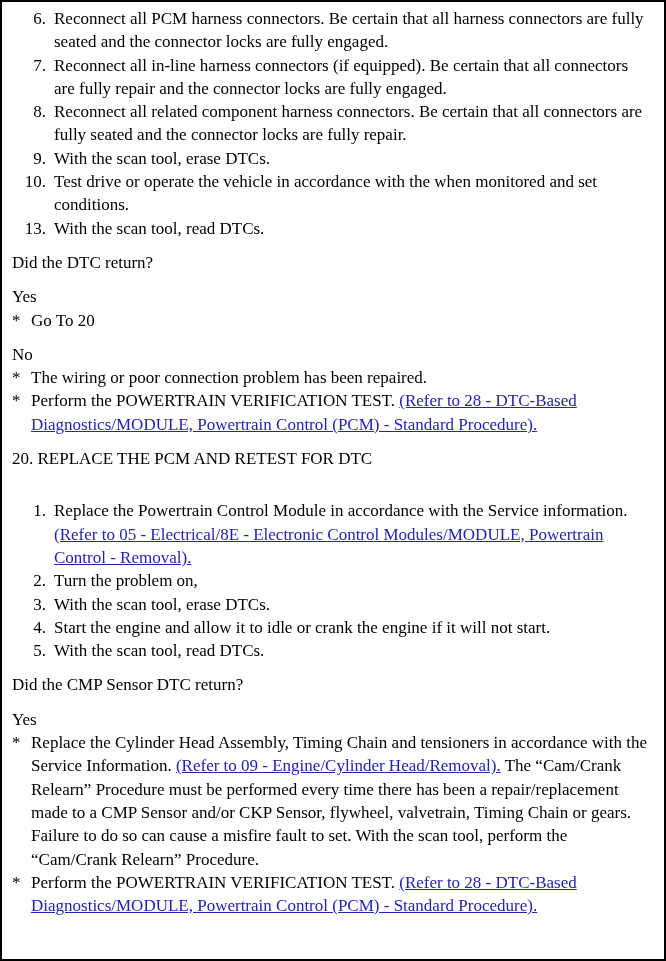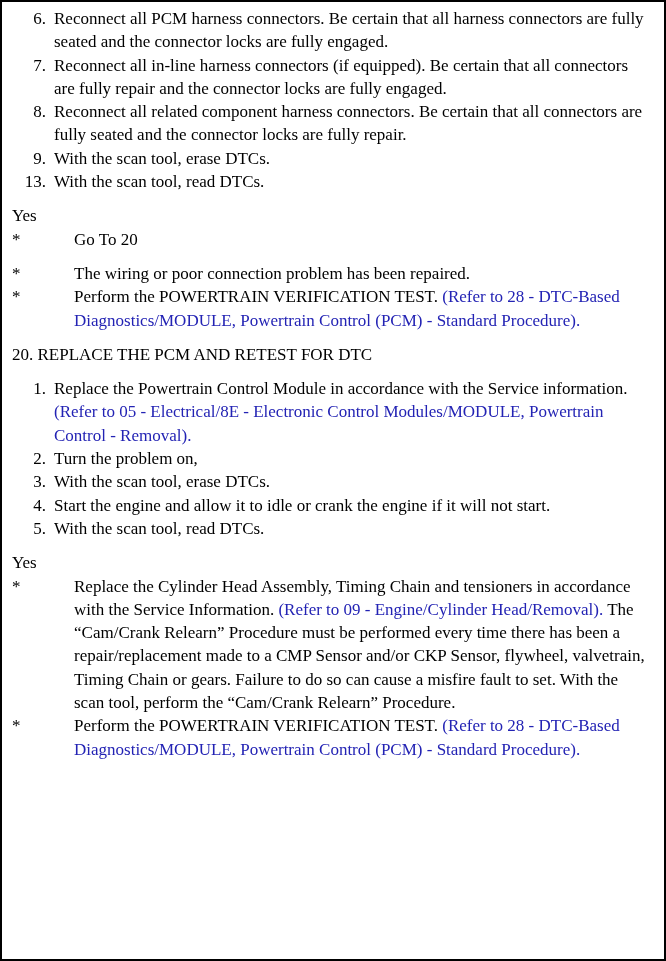--- a/index.html
+++ b/index.html
@@ -9,23 +9,23 @@
     padding:5px 16px 4px 10px;
     font-family:"Liberation Serif","DejaVu Serif",serif;
     font-size:17px;line-height:23.3px;color:#000;
   }
   .block{margin:0 0 11px 0;}
   .oli{display:flex;}
   .oli .num{flex:none;width:34px;text-align:right;}
   .oli .txt{flex:1;padding-left:8px;}
   .bli{display:flex;}
   .bli .mk{flex:none;width:19px;}
-  .bli .tx{flex:1;margin-left:43px;}
-  .lnk{color:var(--link,#2323B4);cursor:pointer;}
-  .heading{margin:0 0 11px 0;}
+  .bli .tx{flex:1;}
+  .lnk{color:var(--link,#2323B4);cursor:pointer;text-decoration:underline;}
+  .heading{margin:0 0 29px 0;}
   .q{margin:0 0 11px 0;}
 </style>
 </head>
 <body>
 
 <div class="page">
 
   <div class="block">
     <div class="oli">
       <span class="num">6.</span>
@@ -37,35 +37,41 @@
     </div>
     <div class="oli">
       <span class="num">8.</span>
       <span class="txt">Reconnect all related component harness connectors. Be certain that all connectors are fully seated and the connector locks are fully repair.</span>
     </div>
     <div class="oli">
       <span class="num">9.</span>
       <span class="txt">With the scan tool, erase DTCs.</span>
     </div>
     <div class="oli">
+      <span class="num">10.</span>
+      <span class="txt">Test drive or operate the vehicle in accordance with the when monitored and set conditions.</span>
+    </div>
+    <div class="oli">
       <span class="num">13.</span>
       <span class="txt">With the scan tool, read DTCs.</span>
     </div>
   </div>
 
+  <div class="q">Did the DTC return?</div>
 
   <div class="block">
     <div>Yes</div>
     <div class="bli">
       <span class="mk">*</span>
       <span class="tx">Go To 20</span>
     </div>
   </div>
 
   <div class="block">
+    <div>No</div>
     <div class="bli">
       <span class="mk">*</span>
       <span class="tx">The wiring or poor connection problem has been repaired.</span>
     </div>
     <div class="bli">
       <span class="mk">*</span>
       <span class="tx"><span>Perform the POWERTRAIN VERIFICATION TEST. </span><span class="lnk">(Refer to 28 - DTC-Based Diagnostics/MODULE, Powertrain Control (PCM) - Standard Procedure).</span></span>
     </div>
   </div>
 
@@ -87,20 +93,21 @@
     <div class="oli">
       <span class="num">4.</span>
       <span class="txt">Start the engine and allow it to idle or crank the engine if it will not start.</span>
     </div>
     <div class="oli">
       <span class="num">5.</span>
       <span class="txt">With the scan tool, read DTCs.</span>
     </div>
   </div>
 
+  <div class="q">Did the CMP Sensor DTC return?</div>
 
   <div class="block">
     <div>Yes</div>
     <div class="bli">
       <span class="mk">*</span>
       <span class="tx"><span>Replace the Cylinder Head Assembly, Timing Chain and tensioners in accordance with the Service Information. </span><span class="lnk">(Refer to 09 - Engine/Cylinder Head/Removal).</span><span> The “Cam/Crank Relearn” Procedure must be performed every time there has been a repair/replacement made to a CMP Sensor and/or CKP Sensor, flywheel, valvetrain, Timing Chain or gears. Failure to do so can cause a misfire fault to set. With the scan tool, perform the “Cam/Crank Relearn” Procedure.</span></span>
     </div>
     <div class="bli">
       <span class="mk">*</span>
       <span class="tx"><span>Perform the POWERTRAIN VERIFICATION TEST. </span><span class="lnk">(Refer to 28 - DTC-Based Diagnostics/MODULE, Powertrain Control (PCM) - Standard Procedure).</span></span>

